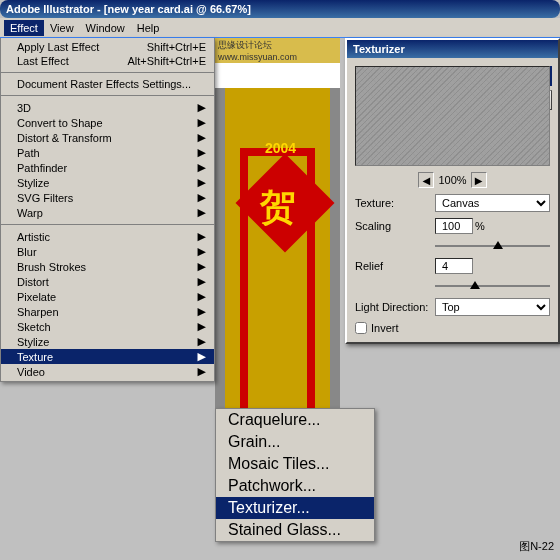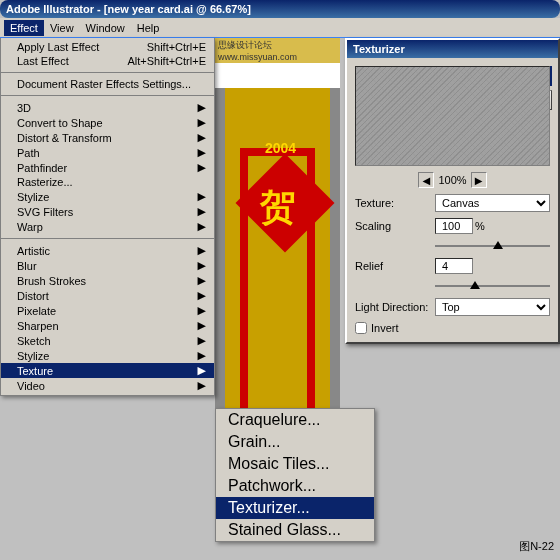--- a/index.html
+++ b/index.html
@@ -429,23 +429,20 @@
       </div>
       <div class="menu-row">
         <span>Path</span>
         <span class="arrow">▶</span>
       </div>
       <div class="menu-row">
         <span>Pathfinder</span>
         <span class="arrow">▶</span>
       </div>
       <div class="menu-row">
-        <span>Rasterize...</span>
-      </div>
-      <div class="menu-row">
         <span>Stylize</span>
         <span class="arrow">▶</span>
       </div>
       <div class="menu-row">
         <span>SVG Filters</span>
         <span class="arrow">▶</span>
       </div>
       <div class="menu-row">
         <span>Warp</span>
         <span class="arrow">▶</span>

